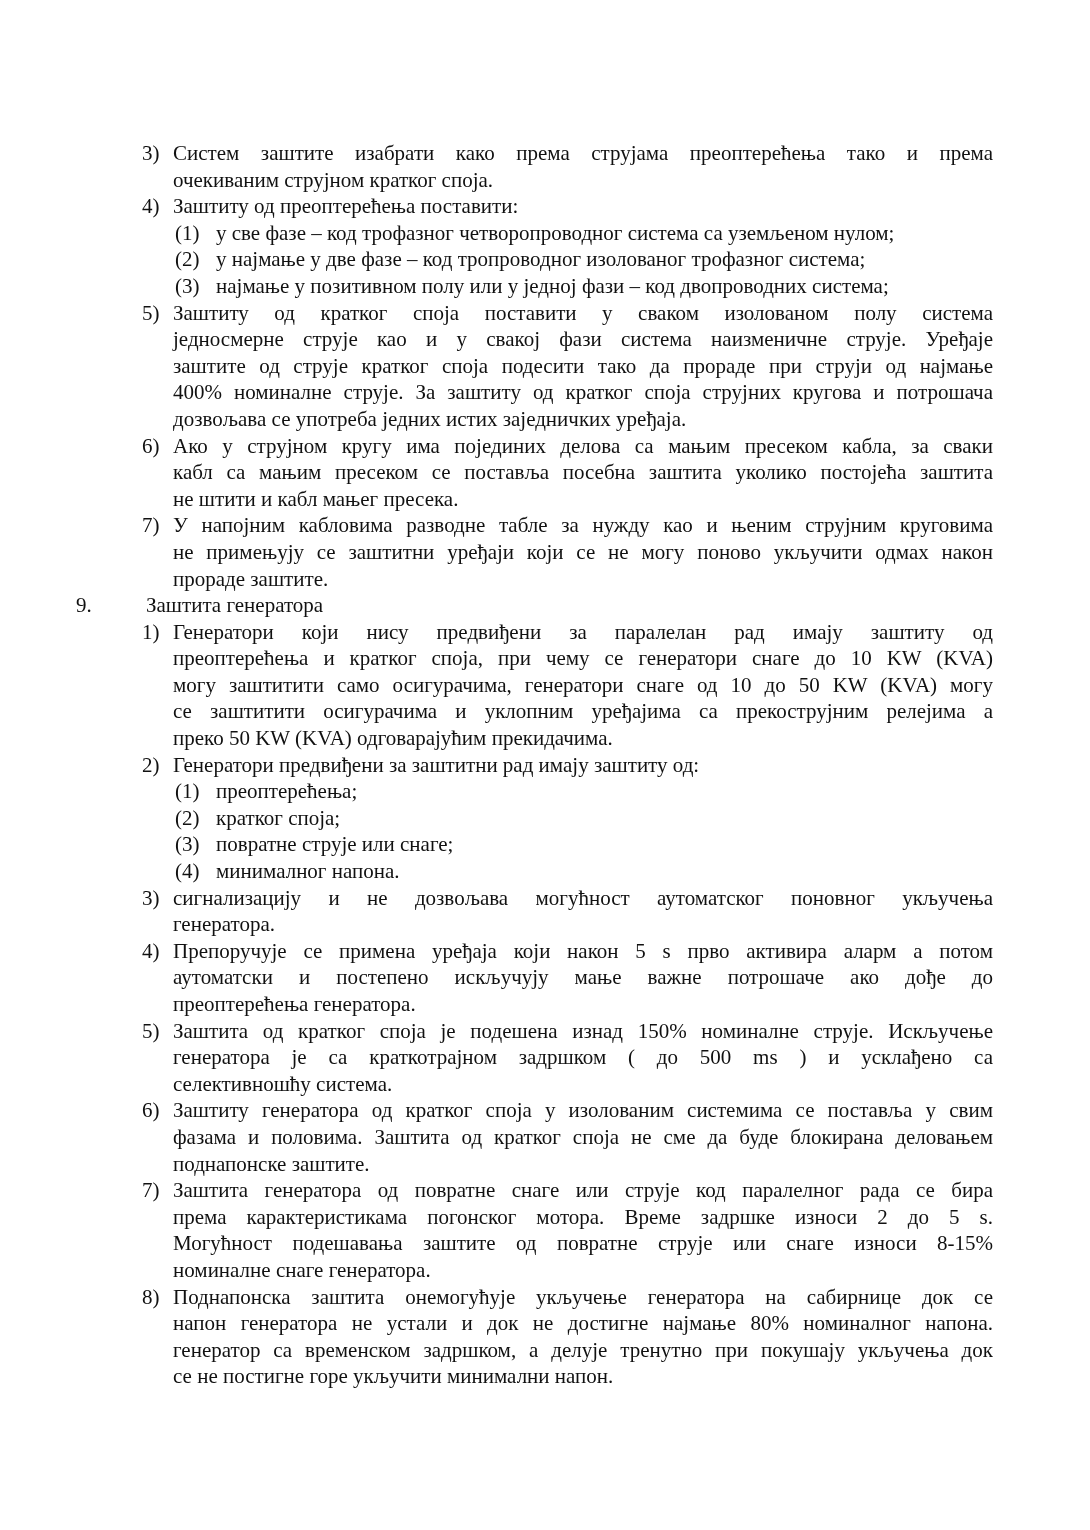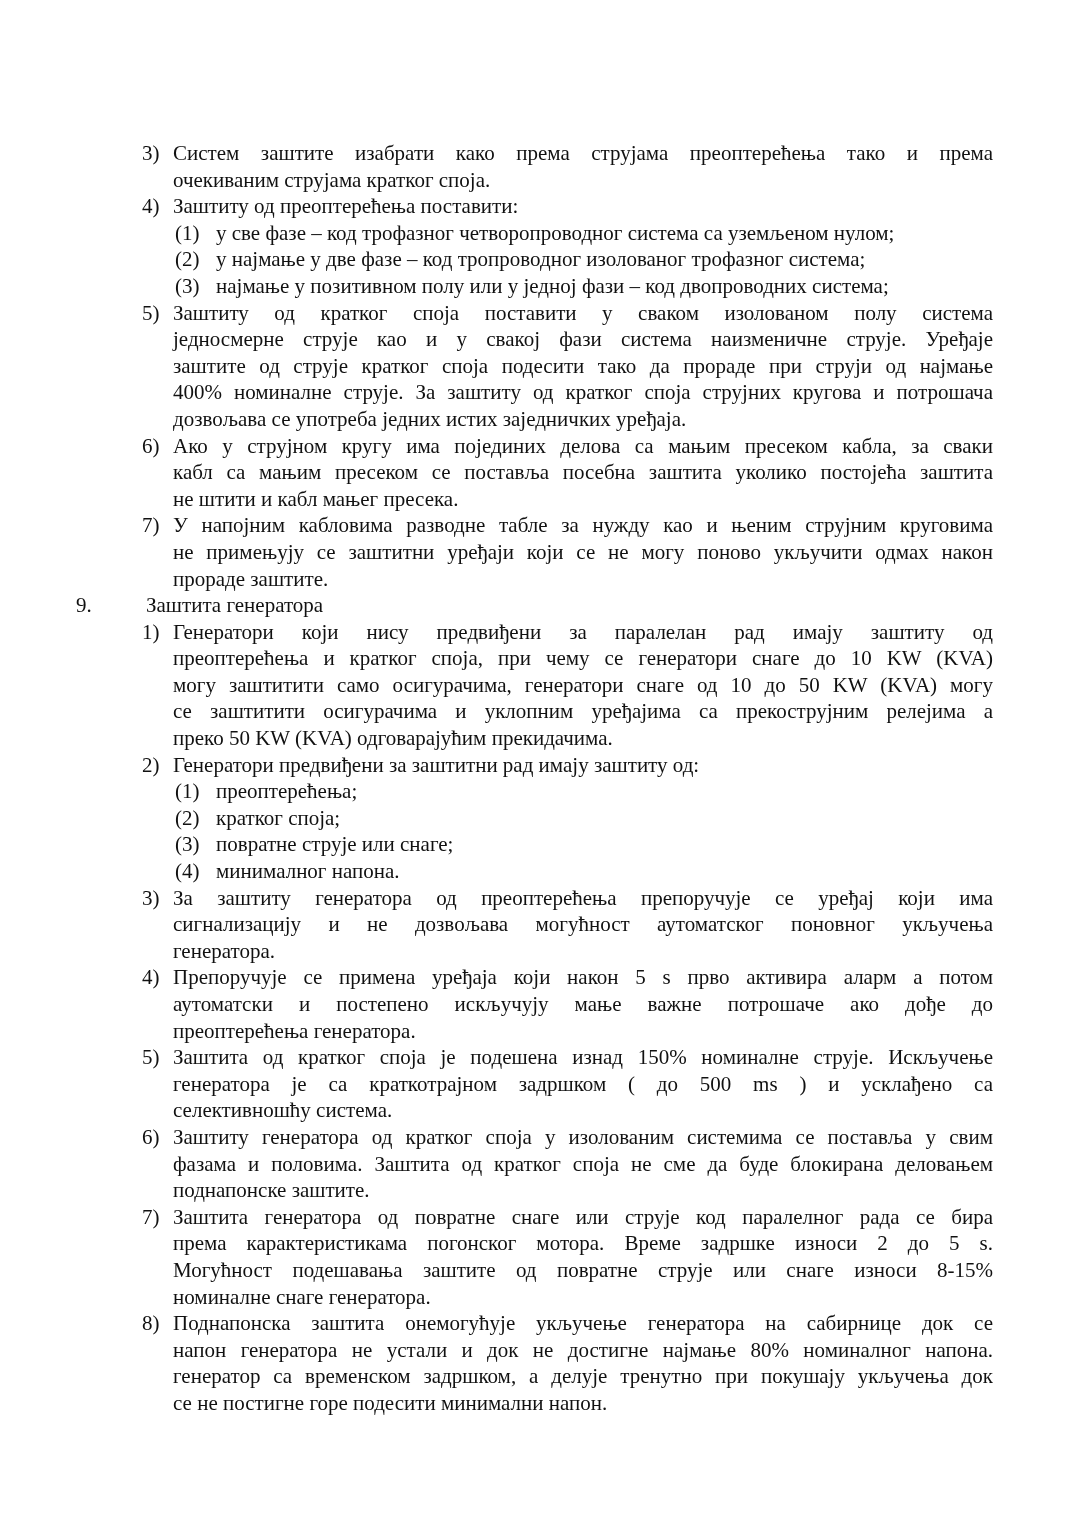--- a/index.html
+++ b/index.html
@@ -22,21 +22,21 @@
   .flush { margin-left: -31px; }
 </style>
 </head>
 <body>
 
 <div class="page">
   <div class="content" id="content">
       <div class="item">
         <span class="num">3)</span>
         <p class="just">Систем заштите изабрати како према струјама преоптерећења тако и према</p>
-        <p class="last">очекиваним струјама кратког споја.</p>
+        <p class="last">очекиваним струјном кратког споја.</p>
       </div>
       <div class="item">
         <span class="num">4)</span>
         <p class="last">Заштиту од преоптерећења поставити:</p>
       </div>
       <div class="sub">
         <span class="num">(1)</span>
         <p>у све фазе – код трофазног четворопроводног система са уземљеном нулом;</p>
       </div>
       <div class="sub">
@@ -94,21 +94,20 @@
       <div class="sub">
         <span class="num">(3)</span>
         <p>повратне струје или снаге;</p>
       </div>
       <div class="sub">
         <span class="num">(4)</span>
         <p>минималног напона.</p>
       </div>
       <div class="item">
         <span class="num">3)</span>
-        <p class="just">За заштиту генератора од преоптерећења препоручује се уређај који има</p>
         <p class="just">сигнализацију и не дозвољава могућност аутоматског поновног укључења</p>
         <p class="last">генератора.</p>
       </div>
       <div class="item">
         <span class="num">4)</span>
         <p class="just">Препоручује се примена уређаја који након 5 s прво активира аларм а потом</p>
         <p class="just">аутоматски и постепено искључују мање важне потрошаче ако дође до</p>
         <p class="last">преоптерећења генератора.</p>
       </div>
       <div class="item">
@@ -128,16 +127,16 @@
         <p class="just">Заштита генератора од повратне снаге или струје код паралелног рада се бира</p>
         <p class="just">према карактеристикама погонског мотора. Време задршке износи 2 до 5 s.</p>
         <p class="just">Могућност подешавања заштите од повратне струје или снаге износи 8-15%</p>
         <p class="last">номиналне снаге генератора.</p>
       </div>
       <div class="item">
         <span class="num">8)</span>
         <p class="just">Поднапонска заштита онемогућује укључење генератора на сабирнице док се</p>
         <p class="just">напон генератора не устали и док не достигне најмање 80% номиналног напона.</p>
         <p class="just">генератор са временском задршком, а делује тренутно при покушају укључења док</p>
-        <p class="last">се не постигне горе подесити минимални напон.</p>
+        <p class="last">се не постигне горе укључити минимални напон.</p>
       </div>
     </div>
 </div>
 
 </body></html>

